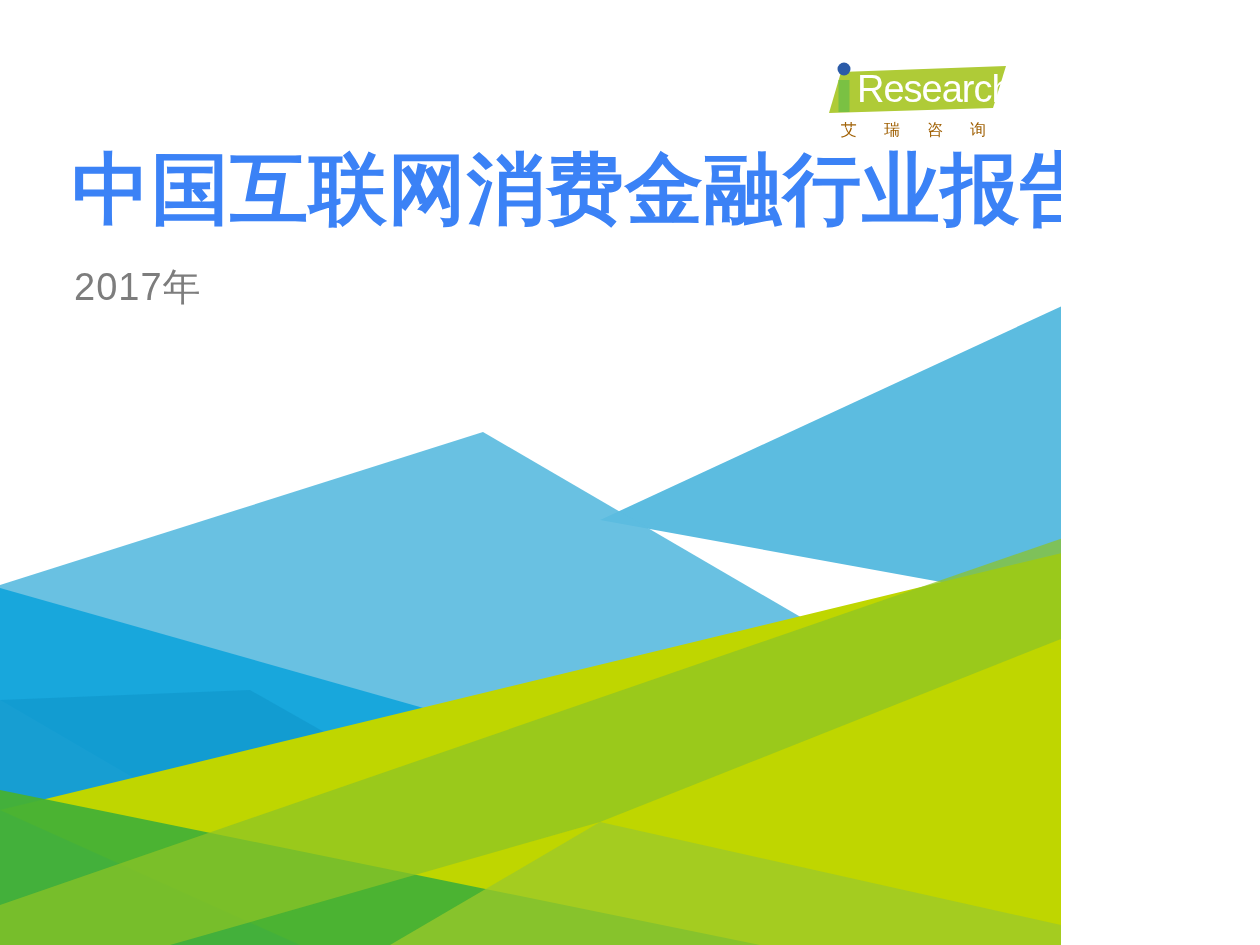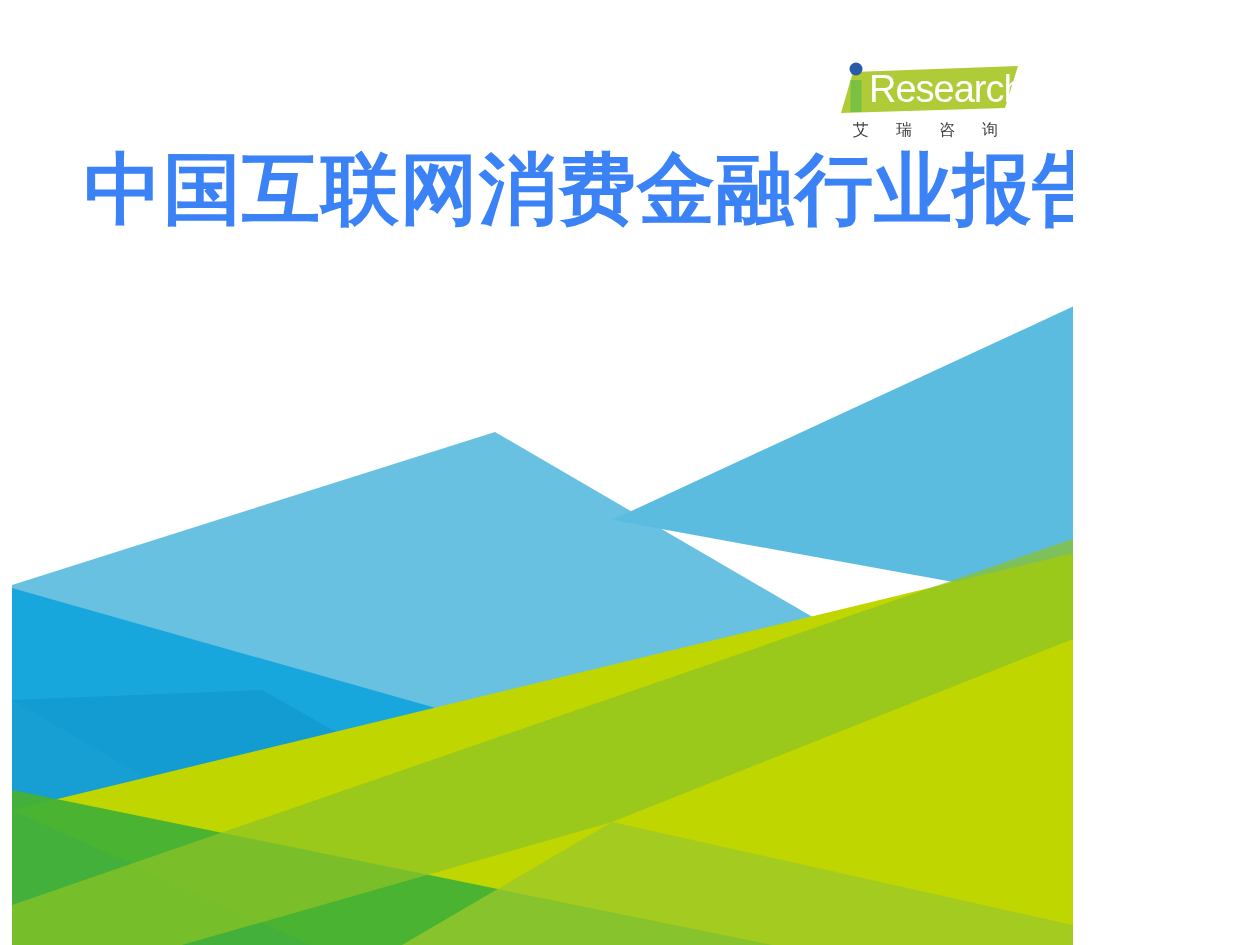--- a/index.html
+++ b/index.html
@@ -10,21 +10,20 @@
   }
   body {
     font-family: "Liberation Sans", "DejaVu Sans", sans-serif;
   }
   #slide {
     position: relative;
     width: 1061px;
     height: 945px;
     overflow: hidden;
     background: #ffffff;
-    margin-left: 12px;
   }
 
   
   #bg-art {
     position: absolute;
     left: 0;
     top: 0;
     width: 1260px;
     height: 945px;
     z-index: 1;
@@ -46,21 +45,21 @@
     height: 57px;
   }
   #logo-mark svg {
     display: block;
   }
   #logo-cn {
     margin-top: 5px;
     font-size: 16px;
     letter-spacing: 11px;
     text-indent: 11px;
-    color: #404040;
+    color: #a16207;
     font-family: "DejaVu Sans", "Liberation Sans", sans-serif;
     white-space: nowrap;
     line-height: 1.2;
   }
 
   
   #title-block {
     position: absolute;
     left: 72px;
     top: 148px;
@@ -126,15 +125,16 @@
         <rect x="17.5" y="22" width="11" height="32" fill="#7AC143"></rect>
 
         <text x="36" y="44" fill="#FFFFFF" font-family="'Liberation Sans','DejaVu Sans',sans-serif" font-size="38" font-weight="normal" letter-spacing="-1">Research</text>
       </svg>
     </div>
     <div id="logo-cn">艾 瑞 咨 询</div>
   </div>
 
   <div id="title-block">
     <h1 id="page-title">中国互联网消费金融行业报告</h1>
+    <div id="page-subtitle">2017年</div>
   </div>
 
 </div>
 
 </body></html>

